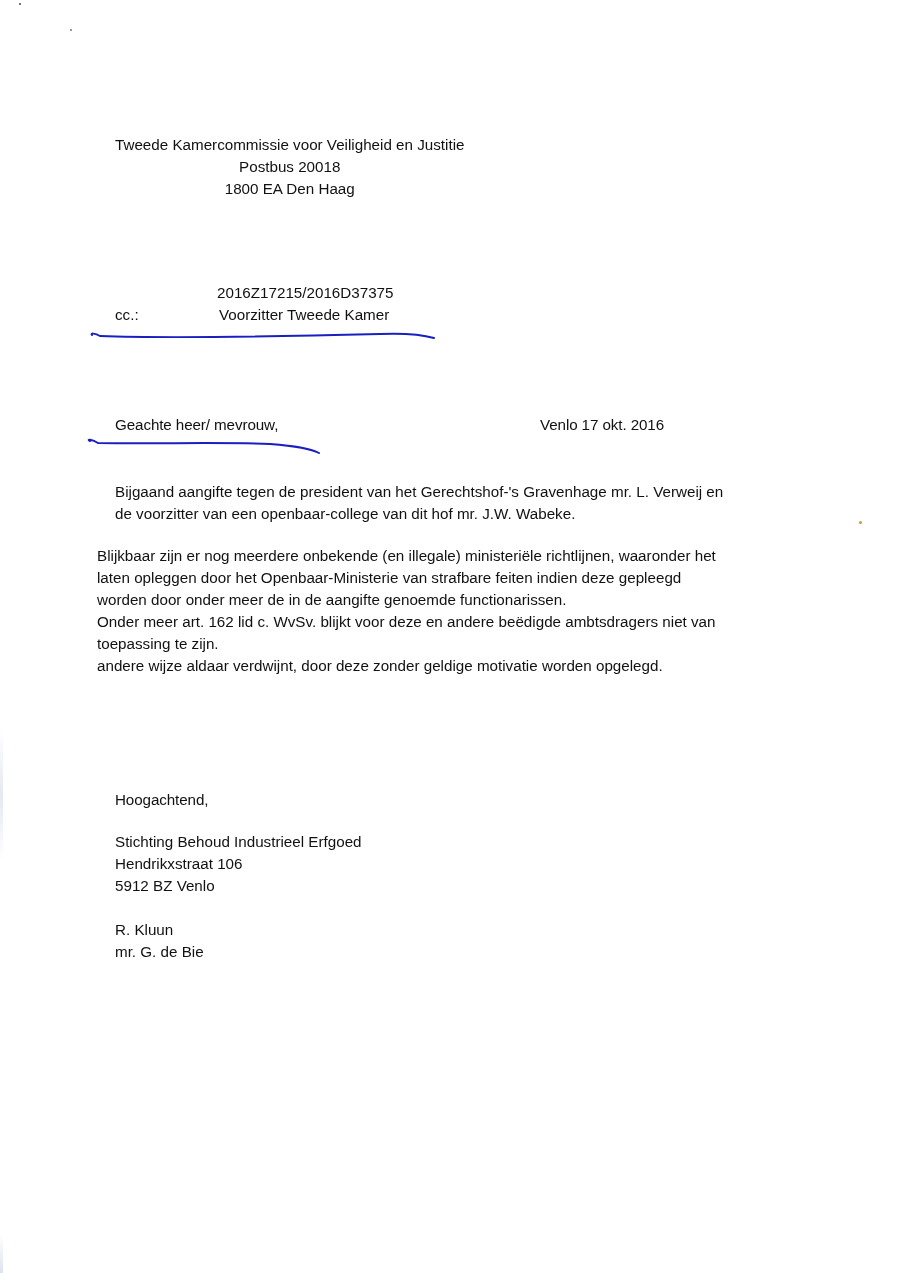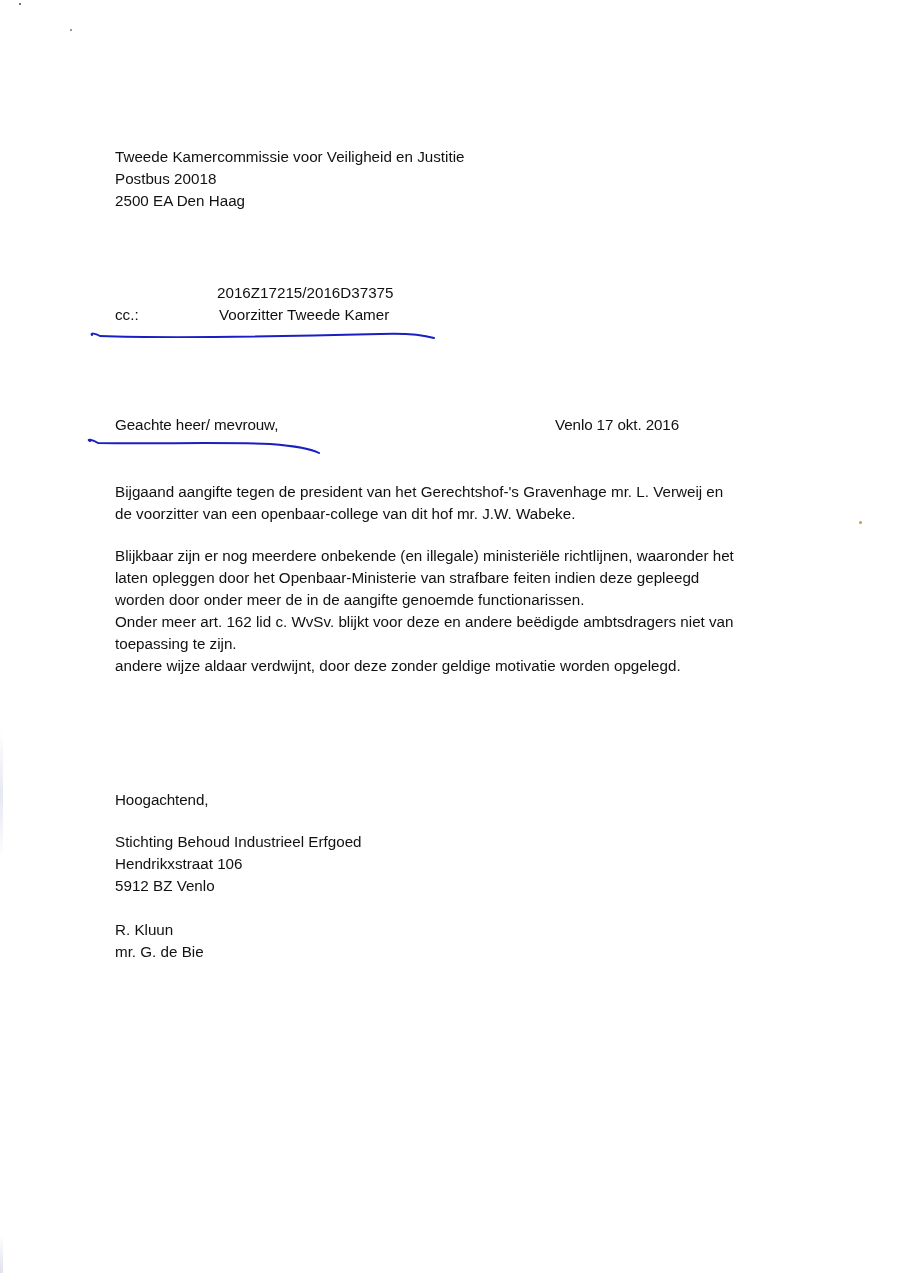--- a/index.html
+++ b/index.html
@@ -44,45 +44,45 @@
       position: absolute;
       border-radius: 50%;
     }
     svg.pen { position: absolute; left: 0; top: 0; pointer-events: none; }
   </style>
 </head>
 <body>
 
 <div class="page">
 
-  <div class="block" style="left:115px; top:146px;">
+  <div class="block" style="left:115px; top:134px;text-align:center;">
     <div class="row">Tweede Kamercommissie voor Veiligheid en Justitie</div>
     <div class="row">Postbus 20018</div>
-    <div class="row">2500 EA  Den Haag</div>
+    <div class="row">1800 EA  Den Haag</div>
   </div>
 
   <div class="block" style="left:115px; top:238px; width:340px; height:90px;">
     <div class="row" style="position:absolute; top:44px; left:0; width:340px;">
       <span class="ref-value">2016Z17215/2016D37375</span>
     </div>
     <div class="row" style="position:absolute; top:66px; left:0; width:340px;">
       <span class="ref-label">cc.:</span>
       <span class="cc-value">Voorzitter Tweede Kamer</span>
     </div>
   </div>
 
   <div class="line" style="left:115px; top:414px;">Geachte heer/ mevrouw,</div>
-  <div class="line" style="left:555px; top:414px;">Venlo 17 okt. 2016</div>
+  <div class="line" style="left:540px; top:414px;">Venlo 17 okt. 2016</div>
 
   <div class="block" style="left:115px; top:481px;">
     <div class="row">Bijgaand aangifte tegen de president van het Gerechtshof-'s Gravenhage mr. L. Verweij en</div>
     <div class="row">de voorzitter van een openbaar-college van dit hof mr. J.W. Wabeke.</div>
   </div>
 
-  <div class="block" style="left:115px; top:545px;">
+  <div class="block" style="left:97px; top:545px;">
     <div class="row">Blijkbaar zijn er nog meerdere onbekende (en illegale) ministeriële richtlijnen, waaronder het</div>
     <div class="row">laten opleggen door het Openbaar-Ministerie van strafbare feiten indien deze gepleegd</div>
     <div class="row">worden door onder meer de in de aangifte genoemde functionarissen.</div>
     <div class="row">Onder meer art. 162 lid c. WvSv. blijkt voor deze en andere beëdigde ambtsdragers niet van</div>
     <div class="row">toepassing te zijn.</div>
     <div class="row">andere wijze aldaar verdwijnt, door deze zonder geldige motivatie worden opgelegd.</div>
   </div>
 
   <div class="line" style="left:115px; top:789px;">Hoogachtend,</div>
 

